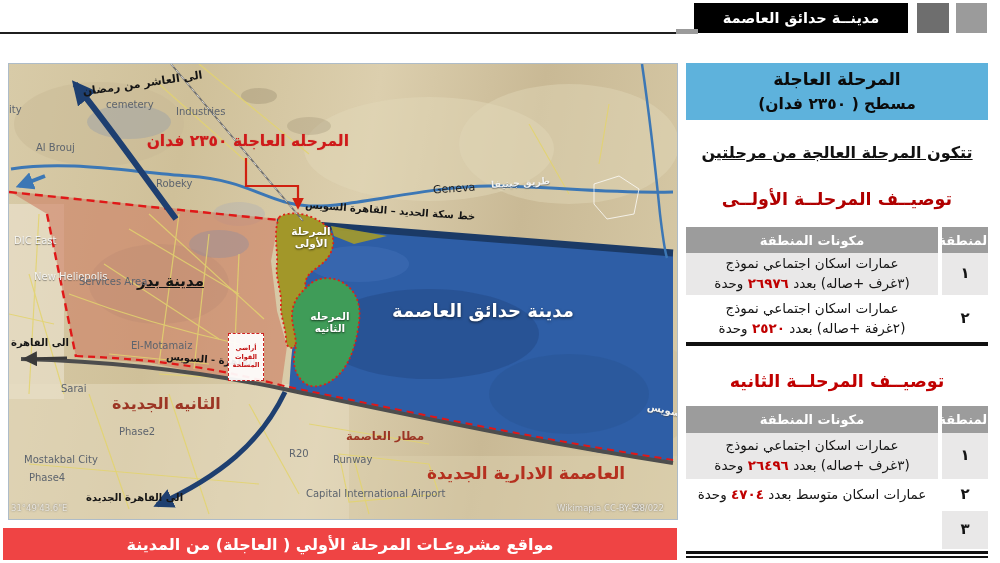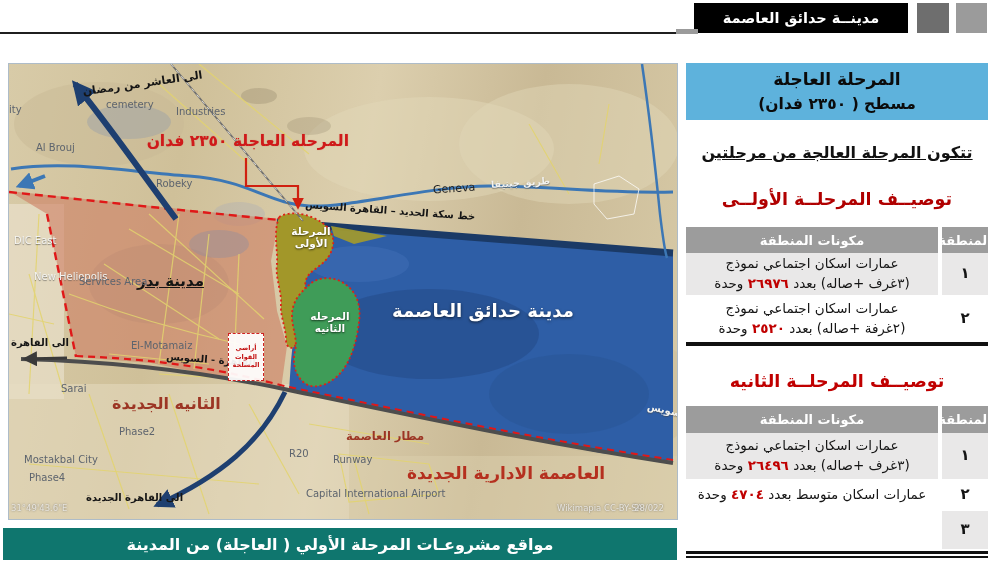--- a/index.html
+++ b/index.html
@@ -25,21 +25,21 @@
             text-shadow:0 1px 3px rgba(0,0,0,.6);}
   .redbrown{font-weight:bold;color:#9c3524;}
   .blk{color:#151515;font-weight:bold;}
   .callout{color:#cf1a1a;font-weight:bold;font-size:15.5px;text-align:center;
            text-shadow:0 0 1px rgba(207,26,26,.4);}
   .armed-box{position:absolute;z-index:4;background:rgba(255,255,255,.93);border:1.5px dashed #d02020;
              color:#c41414;font-weight:bold;font-size:6.5px;text-align:center;line-height:1.3;
              display:flex;align-items:center;justify-content:center;padding:1px;}
   .wm{color:#e9e6df;font-size:8.5px;text-shadow:0 0 2px rgba(90,90,90,.8);}
   
-  .footer-banner{position:absolute;left:3px;top:528px;width:674px;height:32px;background:#0f766e;
+  .footer-banner{position:absolute;left:3px;top:528px;width:674px;height:32px;background:#ef4444;
                  color:#fff;font-weight:bold;font-size:16px;display:flex;align-items:center;justify-content:center;direction:rtl;}
   
   .panel{position:absolute;left:686px;top:0;width:302px;height:563px;direction:rtl;}
   .blue-box{position:absolute;top:63px;left:0;width:100%;height:57px;background:#5eb2dc;color:#0b0b0b;
             text-align:center;font-weight:bold;padding-top:3px;box-sizing:border-box;}
   .blue-box .l1{font-size:17px;line-height:26px;}
   .blue-box .l2{font-size:15.5px;line-height:24px;}
   .intro{position:absolute;top:143px;left:0;width:100%;text-align:center;font-weight:bold;font-size:16px;color:#111;text-decoration:underline;}
   .sec-title{position:absolute;left:0;width:100%;text-align:center;font-weight:bold;font-size:17.5px;}
   .t1{top:189px;color:#b00000;}
@@ -195,21 +195,21 @@
     <div class="lbl lg" style="left:52px;top:319px;">Sarai</div>
     <div class="lbl redbrown ar" style="left:103px;top:331px;font-size:16px;">الثانيه الجديدة</div>
     <div class="lbl lg" style="left:110px;top:362px;">Phase2</div>
     <div class="lbl lg" style="left:15px;top:390px;">Mostakbal City</div>
     <div class="lbl lg" style="left:20px;top:408px;">Phase4</div>
     <div class="lbl blk ar" style="left:77px;top:428px;font-size:10px;">الى القاهرة الجديدة</div>
     <div class="lbl lg" style="left:280px;top:384px;">R20</div>
     <div class="lbl lg" style="left:324px;top:390px;">Runway</div>
     <div class="lbl redbrown ar" style="left:337px;top:366px;font-size:11.5px;">مطار العاصمة</div>
     <div class="lbl lg" style="left:297px;top:424px;">Capital International Airport</div>
-    <div class="lbl ar" style="left:398px;top:400px;font-size:17px;font-weight:bold;color:#b5301f;">العاصمة الادارية الجديدة</div>
+    <div class="lbl ar" style="left:418px;top:400px;font-size:17px;font-weight:bold;color:#b5301f;">العاصمة الادارية الجديدة</div>
     <div class="lbl wm" style="left:2px;top:440px;">31°49'43.6"E</div>
     <div class="lbl wm" style="left:548px;top:440px;">Wikimapia CC-BY-SA</div>
     <div class="lbl wm" style="left:625px;top:440px;">28/022</div>
   </div>
 
   <div class="footer-banner">
     <span>مواقع مشروعـات المرحلة الأولي ( العاجلة) من المدينة</span>
   </div>
 
   <div class="panel">

